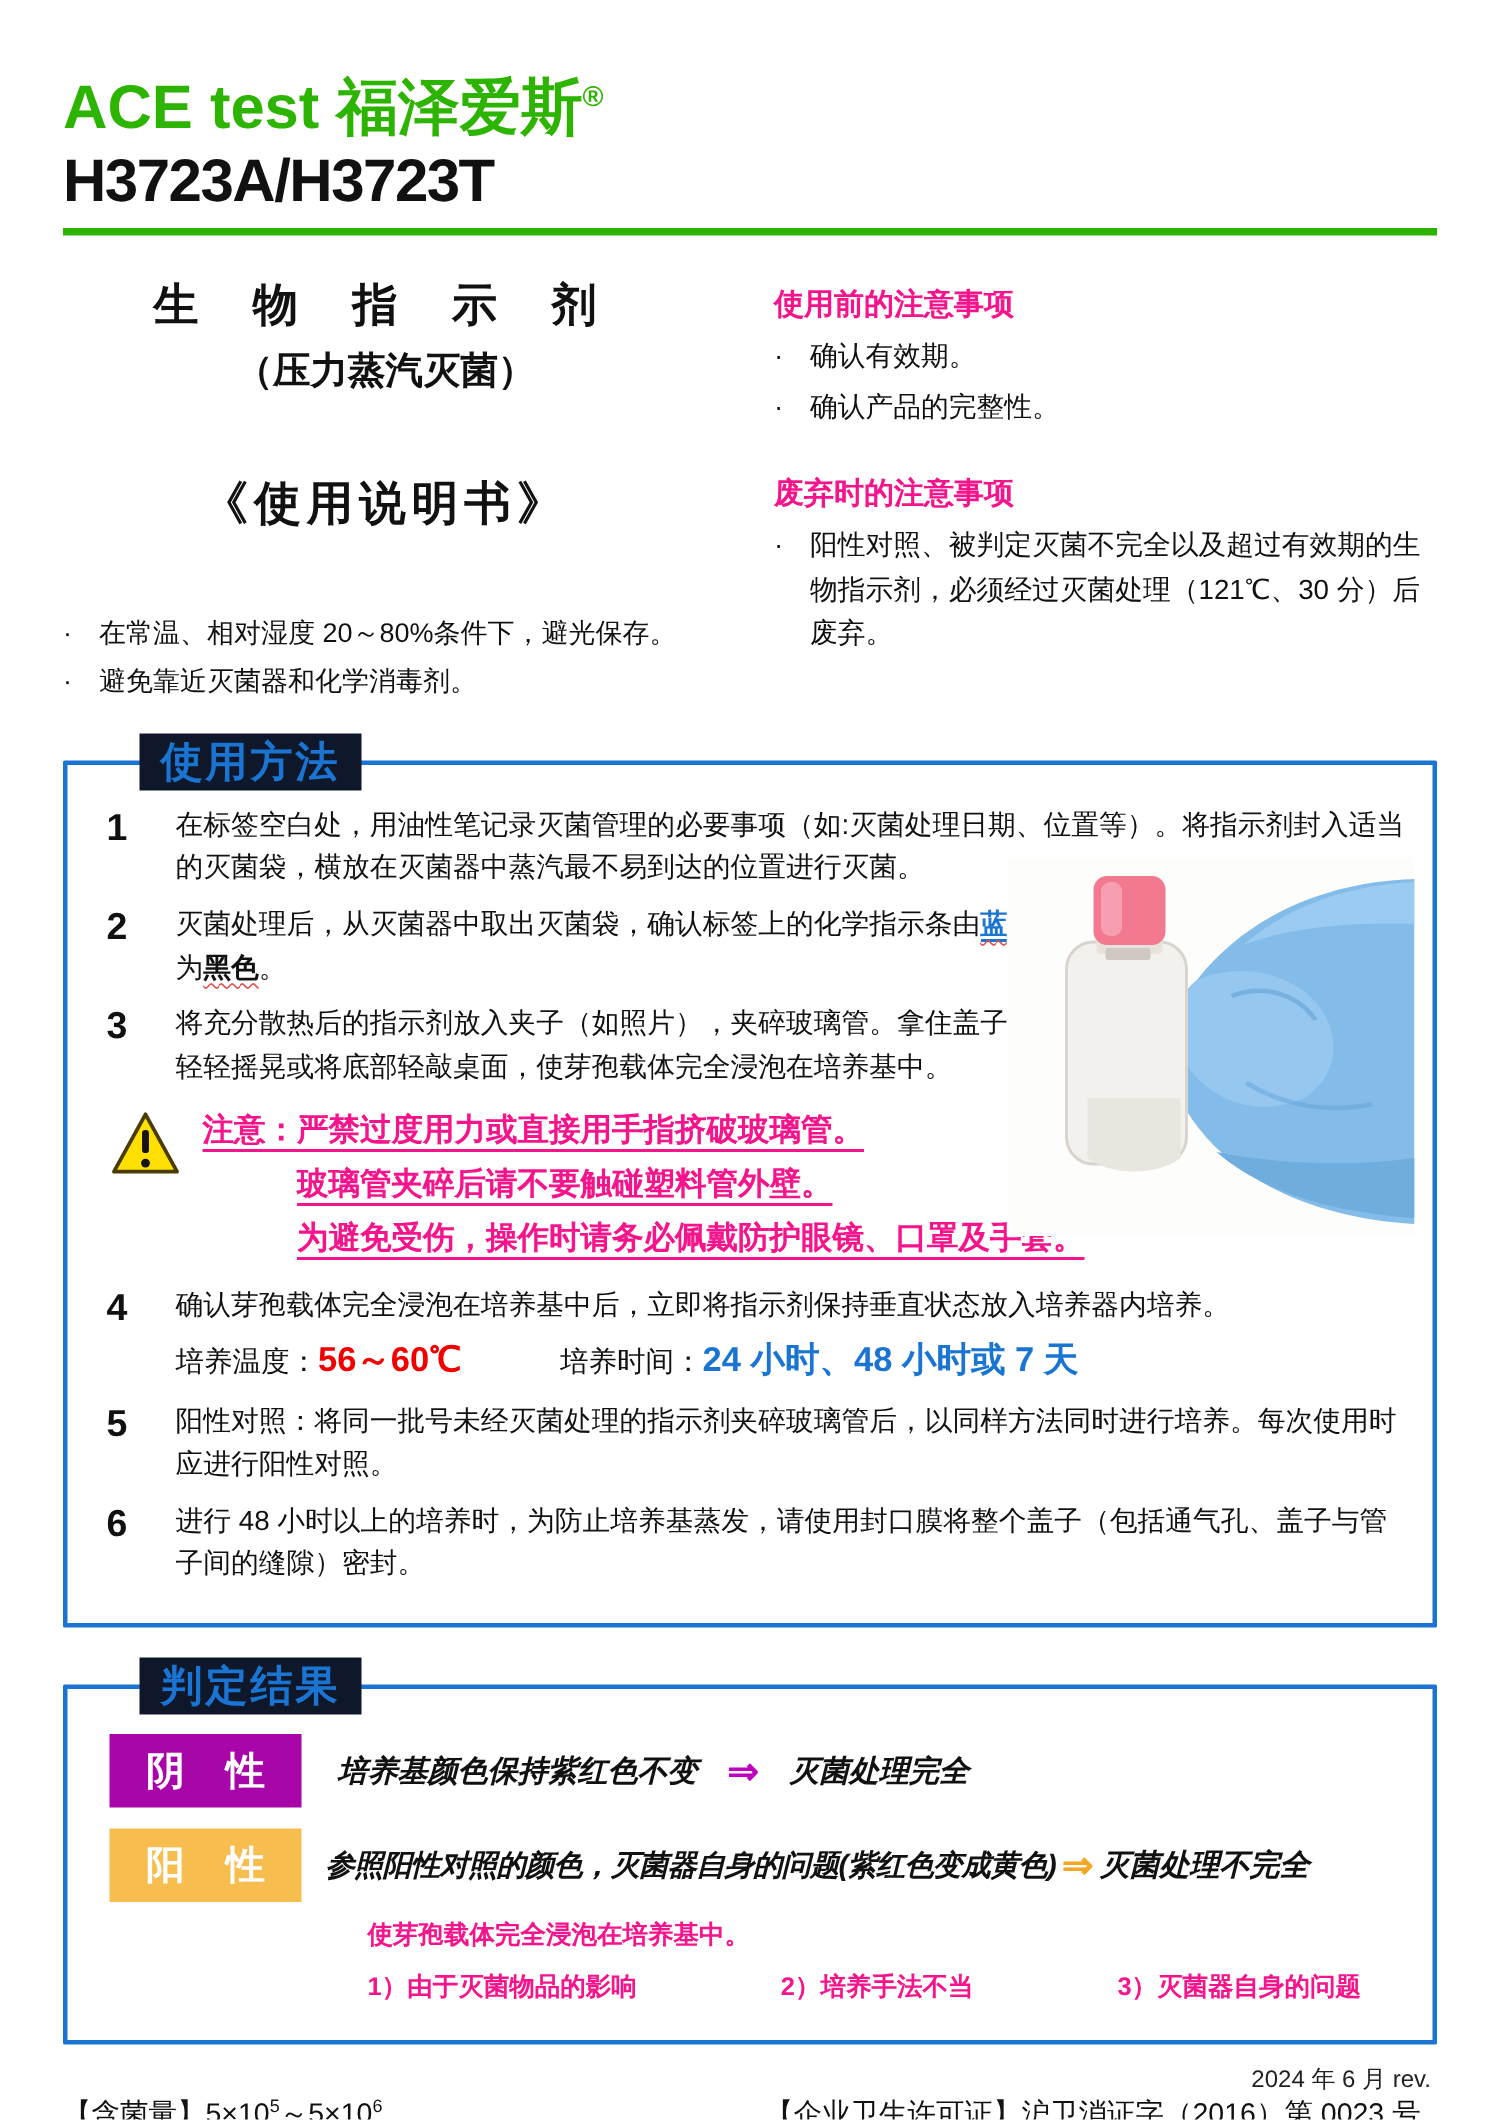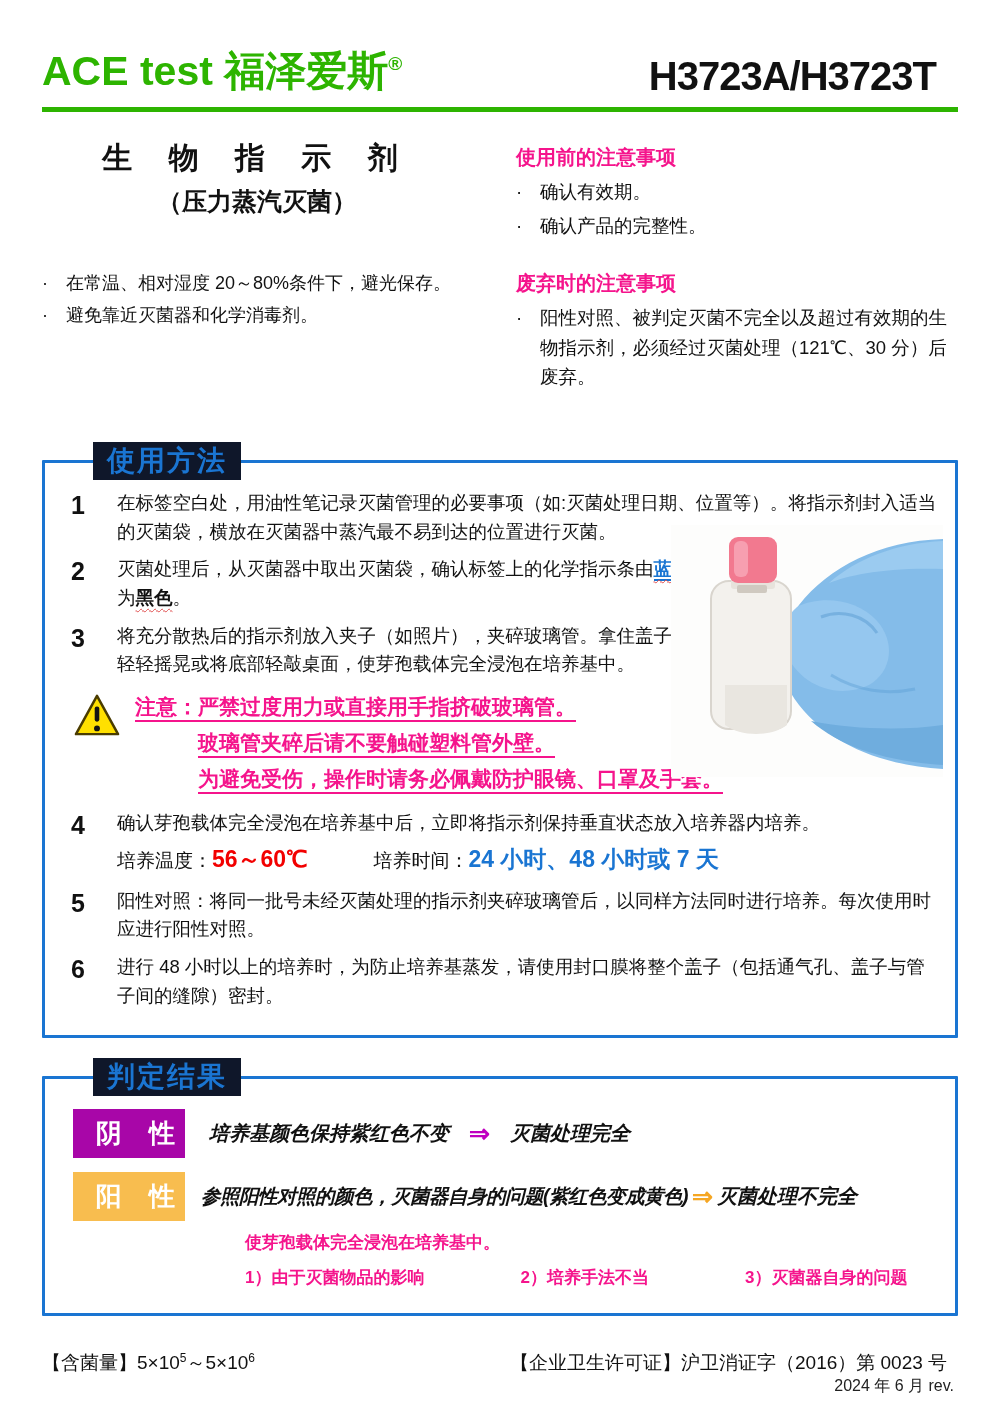--- a/index.html
+++ b/index.html
@@ -5,21 +5,21 @@
   :root{
     --green:#2db400; --pink:#f5148c; --blue:#1a75d2; --red:#f20000;
     --purple-badge:#a806a8; --orange-badge:#f8bd4f; --arrow-orange:#f5a623;
     --logo-green:#4fae2d;
   }
   *{box-sizing:border-box; margin:0; padding:0;}
   body{background:#ffffff; font-family:"Liberation Sans", sans-serif; color:#111;}
   .page{width:1000px; height:1413px; position:relative; background:#fff; overflow:hidden;}
 
   
-  .header{display:flex; justify-content:space-between; align-items:flex-end; padding:44px 64px 0 42px;}
+  .header{display:flex; justify-content:space-between; align-items:flex-start; padding:44px 34px 0 42px;flex-direction:column;}
   .brand{color:var(--green); font-size:41px; font-weight:bold; letter-spacing:0;}
   .brand sup{font-size:19px; font-weight:bold;}
   .model{font-size:40px; font-weight:bold; letter-spacing:-1px;}
   .green-rule{height:5px; background:var(--green); margin:8px 42px 0 42px;}
 
   
   .intro{display:flex; padding:26px 44px 0 42px;}
   .intro-left{width:430px; flex-shrink:0;}
   .doc-title-1{font-size:30px; font-weight:bold; letter-spacing:14px; text-align:center;}
   .doc-title-2{font-size:25px; font-weight:bold; text-align:center; margin-top:6px;}
@@ -56,21 +56,21 @@
   .warn-lines{color:var(--pink); font-size:21px; font-weight:bold; line-height:1.72;}
   .warn-line{text-decoration:underline; text-decoration-thickness:2px; text-underline-offset:6px; white-space:nowrap;}
   .warn-indent{padding-left:63px;}
 
   .photo{position:absolute; right:12px; top:62px; width:272px; height:252px;}
 
   
   .results-box{padding:30px 20px 20px 28px;}
   .result-row{display:flex; align-items:center;}
   .result-row + .result-row{margin-top:14px;}
-  .badge{width:112px; flex-shrink:0; text-align:right; color:#fff; font-size:26px; font-weight:bold;
+  .badge{width:128px; flex-shrink:0; text-align:center; color:#fff; font-size:26px; font-weight:bold;
          letter-spacing:10px; padding:7px 0 7px 10px;}
   .badge-neg{background:var(--purple-badge);}
   .badge-pos{background:var(--orange-badge);}
   .result-desc{font-size:20px; font-weight:bold; margin-left:24px; white-space:nowrap;font-style:italic;}
   .result-desc-pos{font-size:19.5px; margin-left:16px; letter-spacing:-0.5px;}
   .arrow-neg{color:#c000c0; font-size:25px; font-weight:bold; margin:0 20px;}
   .arrow-pos{color:var(--arrow-orange); font-size:25px; font-weight:bold; margin:0 4px;}
   .reason-intro{color:var(--pink); font-size:17px; font-weight:bold; margin:10px 0 0 172px;}
   .reasons{display:flex; gap:96px; color:var(--pink); font-size:17px; font-weight:bold; margin:12px 0 4px 172px;}
 
@@ -92,20 +92,21 @@
       <span>ACE test 福泽爱斯</span><sup>®</sup>
     </div>
     <div class="model">H3723A/H3723T</div>
   </div>
   <div class="green-rule"></div>
 
   <div class="intro">
     <div class="intro-left">
       <div class="doc-title-1">生 物 指 示 剂</div>
       <div class="doc-title-2">（压力蒸汽灭菌）</div>
+      <div class="doc-title-3">《使用说明书》</div>
       <div class="storage">
         <div class="bullet-item">
           <span class="bullet">·</span>
           <span>在常温、相对湿度 20～80%条件下，避光保存。</span>
         </div>
         <div class="bullet-item">
           <span class="bullet">·</span>
           <span>避免靠近灭菌器和化学消毒剂。</span>
         </div>
       </div>

